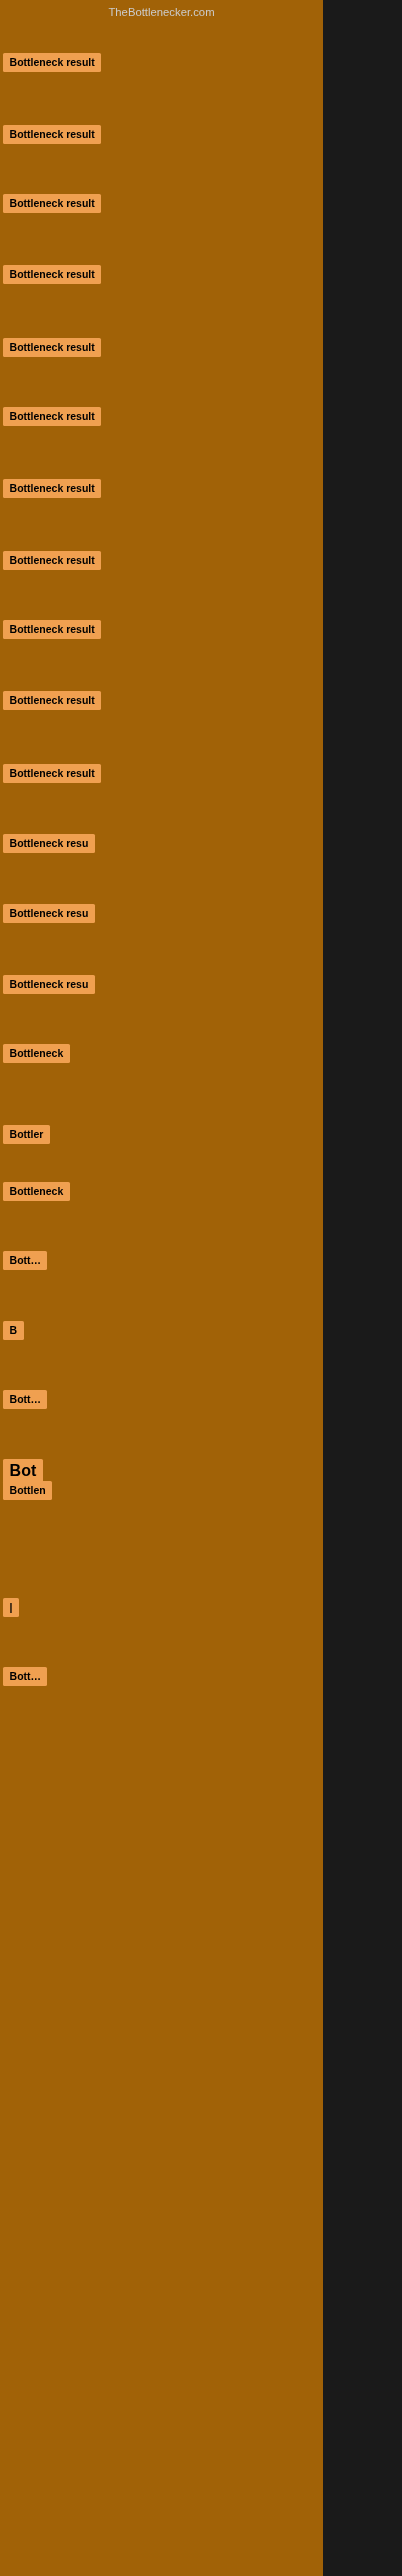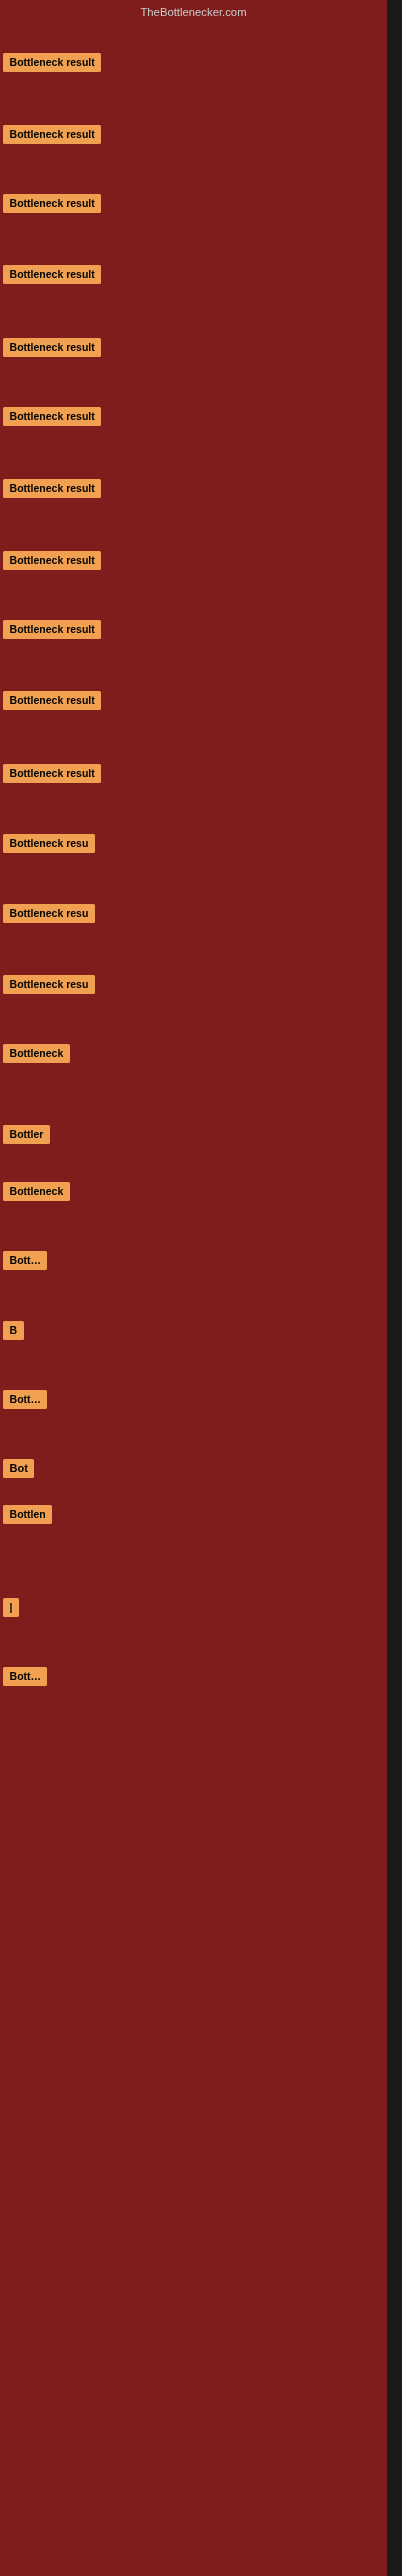--- a/index.html
+++ b/index.html
@@ -12,21 +12,21 @@
       width: 403px;
       min-height: 2576px;
       background-color: #1a1a1a;
       font-family: Arial, sans-serif;
       position: relative;
     }
   </style>
 </head>
 <body>
 
-<div style="width:387px; min-height:2576px; background:#7f1d1d; position:relative;">
+<div style="width:323px; min-height:2576px; background:#a16207; position:relative;">
 
   <div style="text-align:center; color:#cccccc; font-size:11.3px; padding:6.4px 0 3.2px 0;">TheBottlenecker.com</div>
 
   <div id="results-container" style="position: relative; width: 403px; height: 1771px;">
   <div style="position: absolute; top: 30px; left: 0px; padding: 1.6px 3.2px;"><span style="display: inline-block; background-color: rgb(240, 160, 80); color: rgb(0, 0, 0); font-family: Arial, sans-serif; font-weight: bold; padding: 3.2px 6.4px; border-radius: 1.6px; font-size: 10.5px; cursor: pointer;">Bottleneck result</span></div>
       <div style="position: absolute; top: 102px; left: 0px; padding: 1.6px 3.2px;"><span style="display: inline-block; background-color: rgb(240, 160, 80); color: rgb(0, 0, 0); font-family: Arial, sans-serif; font-weight: bold; padding: 3.2px 6.4px; border-radius: 1.6px; font-size: 10.5px; cursor: pointer;">Bottleneck result</span></div>
       <div style="position: absolute; top: 171px; left: 0px; padding: 1.6px 3.2px;"><span style="display: inline-block; background-color: rgb(240, 160, 80); color: rgb(0, 0, 0); font-family: Arial, sans-serif; font-weight: bold; padding: 3.2px 6.4px; border-radius: 1.6px; font-size: 10.5px; cursor: pointer;">Bottleneck result</span></div>
       <div style="position: absolute; top: 242px; left: 0px; padding: 1.6px 3.2px;"><span style="display: inline-block; background-color: rgb(240, 160, 80); color: rgb(0, 0, 0); font-family: Arial, sans-serif; font-weight: bold; padding: 3.2px 6.4px; border-radius: 1.6px; font-size: 10.5px; cursor: pointer;">Bottleneck result</span></div>
       <div style="position: absolute; top: 315px; left: 0px; padding: 1.6px 3.2px;"><span style="display: inline-block; background-color: rgb(240, 160, 80); color: rgb(0, 0, 0); font-family: Arial, sans-serif; font-weight: bold; padding: 3.2px 6.4px; border-radius: 1.6px; font-size: 10.5px; cursor: pointer;">Bottleneck result</span></div>
       <div style="position: absolute; top: 384px; left: 0px; padding: 1.6px 3.2px;"><span style="display: inline-block; background-color: rgb(240, 160, 80); color: rgb(0, 0, 0); font-family: Arial, sans-serif; font-weight: bold; padding: 3.2px 6.4px; border-radius: 1.6px; font-size: 10.5px; cursor: pointer;">Bottleneck result</span></div>
@@ -37,20 +37,20 @@
       <div style="position: absolute; top: 741px; left: 0px; padding: 1.6px 3.2px;"><span style="display: inline-block; background-color: rgb(240, 160, 80); color: rgb(0, 0, 0); font-family: Arial, sans-serif; font-weight: bold; padding: 3.2px 6.4px; border-radius: 1.6px; font-size: 10.5px; cursor: pointer;">Bottleneck result</span></div>
       <div style="position: absolute; top: 811px; left: 0px; padding: 1.6px 3.2px;"><span style="display: inline-block; background-color: rgb(240, 160, 80); color: rgb(0, 0, 0); font-family: Arial, sans-serif; font-weight: bold; padding: 3.2px 6.4px; border-radius: 1.6px; font-size: 10.5px; cursor: pointer;">Bottleneck resu</span></div>
       <div style="position: absolute; top: 881px; left: 0px; padding: 1.6px 3.2px;"><span style="display: inline-block; background-color: rgb(240, 160, 80); color: rgb(0, 0, 0); font-family: Arial, sans-serif; font-weight: bold; padding: 3.2px 6.4px; border-radius: 1.6px; font-size: 10.5px; cursor: pointer;">Bottleneck resu</span></div>
       <div style="position: absolute; top: 952px; left: 0px; padding: 1.6px 3.2px;"><span style="display: inline-block; background-color: rgb(240, 160, 80); color: rgb(0, 0, 0); font-family: Arial, sans-serif; font-weight: bold; padding: 3.2px 6.4px; border-radius: 1.6px; font-size: 10.5px; cursor: pointer;">Bottleneck resu</span></div>
       <div style="position: absolute; top: 1021px; left: 0px; padding: 1.6px 3.2px;"><span style="display: inline-block; background-color: rgb(240, 160, 80); color: rgb(0, 0, 0); font-family: Arial, sans-serif; font-weight: bold; padding: 3.2px 6.4px; border-radius: 1.6px; font-size: 10.5px; cursor: pointer;">Bottleneck</span></div>
       <div style="position: absolute; top: 1090px; left: 0px; padding: 1.6px 3.2px; margin-top: 12px;"><span style="display: inline-block; background-color: rgb(240, 160, 80); color: rgb(0, 0, 0); font-family: Arial, sans-serif; font-weight: bold; padding: 3.2px 6.4px; border-radius: 1.6px; font-size: 10.5px; cursor: pointer;">Bottler</span></div>
       <div style="position: absolute; top: 1159px; left: 0px; padding: 1.6px 3.2px;"><span style="display: inline-block; background-color: rgb(240, 160, 80); color: rgb(0, 0, 0); font-family: Arial, sans-serif; font-weight: bold; padding: 3.2px 6.4px; border-radius: 1.6px; font-size: 10.5px; cursor: pointer;">Bottleneck</span></div>
       <div style="position: absolute; top: 1228px; left: 0px; padding: 1.6px 3.2px;"><span style="display: inline-block; background-color: rgb(240, 160, 80); color: rgb(0, 0, 0); font-family: Arial, sans-serif; font-weight: bold; padding: 3.2px 6.4px; border-radius: 1.6px; font-size: 10.5px; cursor: pointer;">Bott…</span></div>
       <div style="position: absolute; top: 1298px; left: 0px; padding: 1.6px 3.2px;"><span style="display: inline-block; background-color: rgb(240, 160, 80); color: rgb(0, 0, 0); font-family: Arial, sans-serif; font-weight: bold; padding: 3.2px 6.4px; border-radius: 1.6px; font-size: 10.5px; cursor: pointer;">B</span></div>
       <div style="position: absolute; top: 1367px; left: 0px; padding: 1.6px 3.2px;"><span style="display: inline-block; background-color: rgb(240, 160, 80); color: rgb(0, 0, 0); font-family: Arial, sans-serif; font-weight: bold; padding: 3.2px 6.4px; border-radius: 1.6px; font-size: 10.5px; cursor: pointer;">Bott…</span></div>
-      <div style="position: absolute; top: 1436px; left: 0px; padding: 1.6px 3.2px;"><span style="display: inline-block; background-color: rgb(240, 160, 80); color: rgb(0, 0, 0); font-family: Arial, sans-serif; font-weight: bold; padding: 3.2px 6.4px; border-radius: 1.6px; font-size: 11px; cursor: pointer;">Bot</span></div>
-      <div style="position: absolute; top: 1458px; left: 0px; padding: 1.6px 3.2px; margin-top: 24px;"><span style="display: inline-block; background-color: rgb(240, 160, 80); color: rgb(0, 0, 0); font-family: Arial, sans-serif; font-weight: bold; padding: 3.2px 6.4px; border-radius: 1.6px; font-size: 10.5px; cursor: pointer;">Bottlen</span></div>
+      <div style="position: absolute; top: 1436px; left: 0px; padding: 1.6px 3.2px;"><span style="display: inline-block; background-color: rgb(240, 160, 80); color: rgb(0, 0, 0); font-family: Arial, sans-serif; font-weight: bold; padding: 3.2px 6.4px; border-radius: 1.6px; font-size: 16px; cursor: pointer;">Bot</span></div>
+      <div style="position: absolute; top: 1458px; left: 0px; padding: 1.6px 3.2px;"><span style="display: inline-block; background-color: rgb(240, 160, 80); color: rgb(0, 0, 0); font-family: Arial, sans-serif; font-weight: bold; padding: 3.2px 6.4px; border-radius: 1.6px; font-size: 10.5px; cursor: pointer;">Bottlen</span></div>
       <div style="position: absolute; top: 1575px; left: 0px; padding: 1.6px 3.2px;"><span style="display: inline-block; background-color: rgb(240, 160, 80); color: rgb(0, 0, 0); font-family: Arial, sans-serif; font-weight: bold; padding: 3.2px 6.4px; border-radius: 1.6px; font-size: 10.5px; cursor: pointer;">|</span></div>
       <div style="position: absolute; top: 1644px; left: 0px; padding: 1.6px 3.2px;"><span style="display: inline-block; background-color: rgb(240, 160, 80); color: rgb(0, 0, 0); font-family: Arial, sans-serif; font-weight: bold; padding: 3.2px 6.4px; border-radius: 1.6px; font-size: 10.5px; cursor: pointer;">Bott…</span></div>
     </div>
 
 </div>
 
 
 </body></html>

